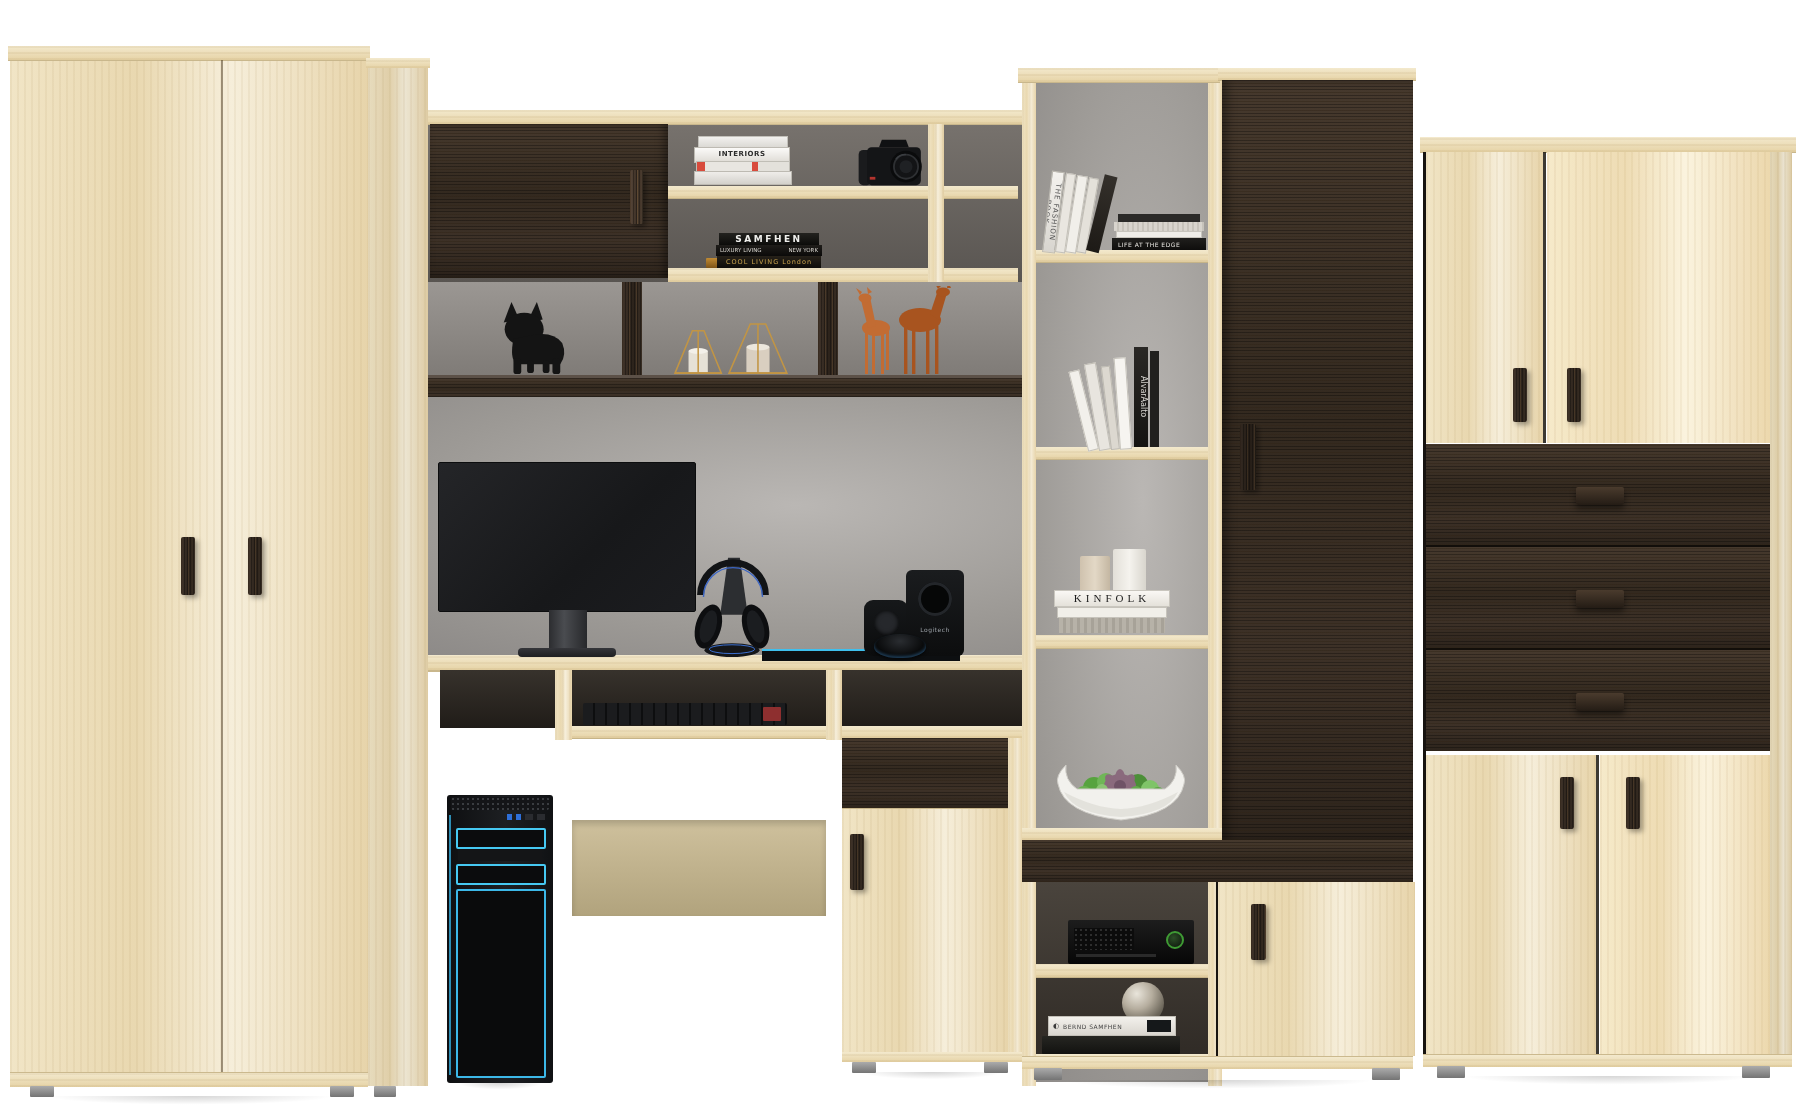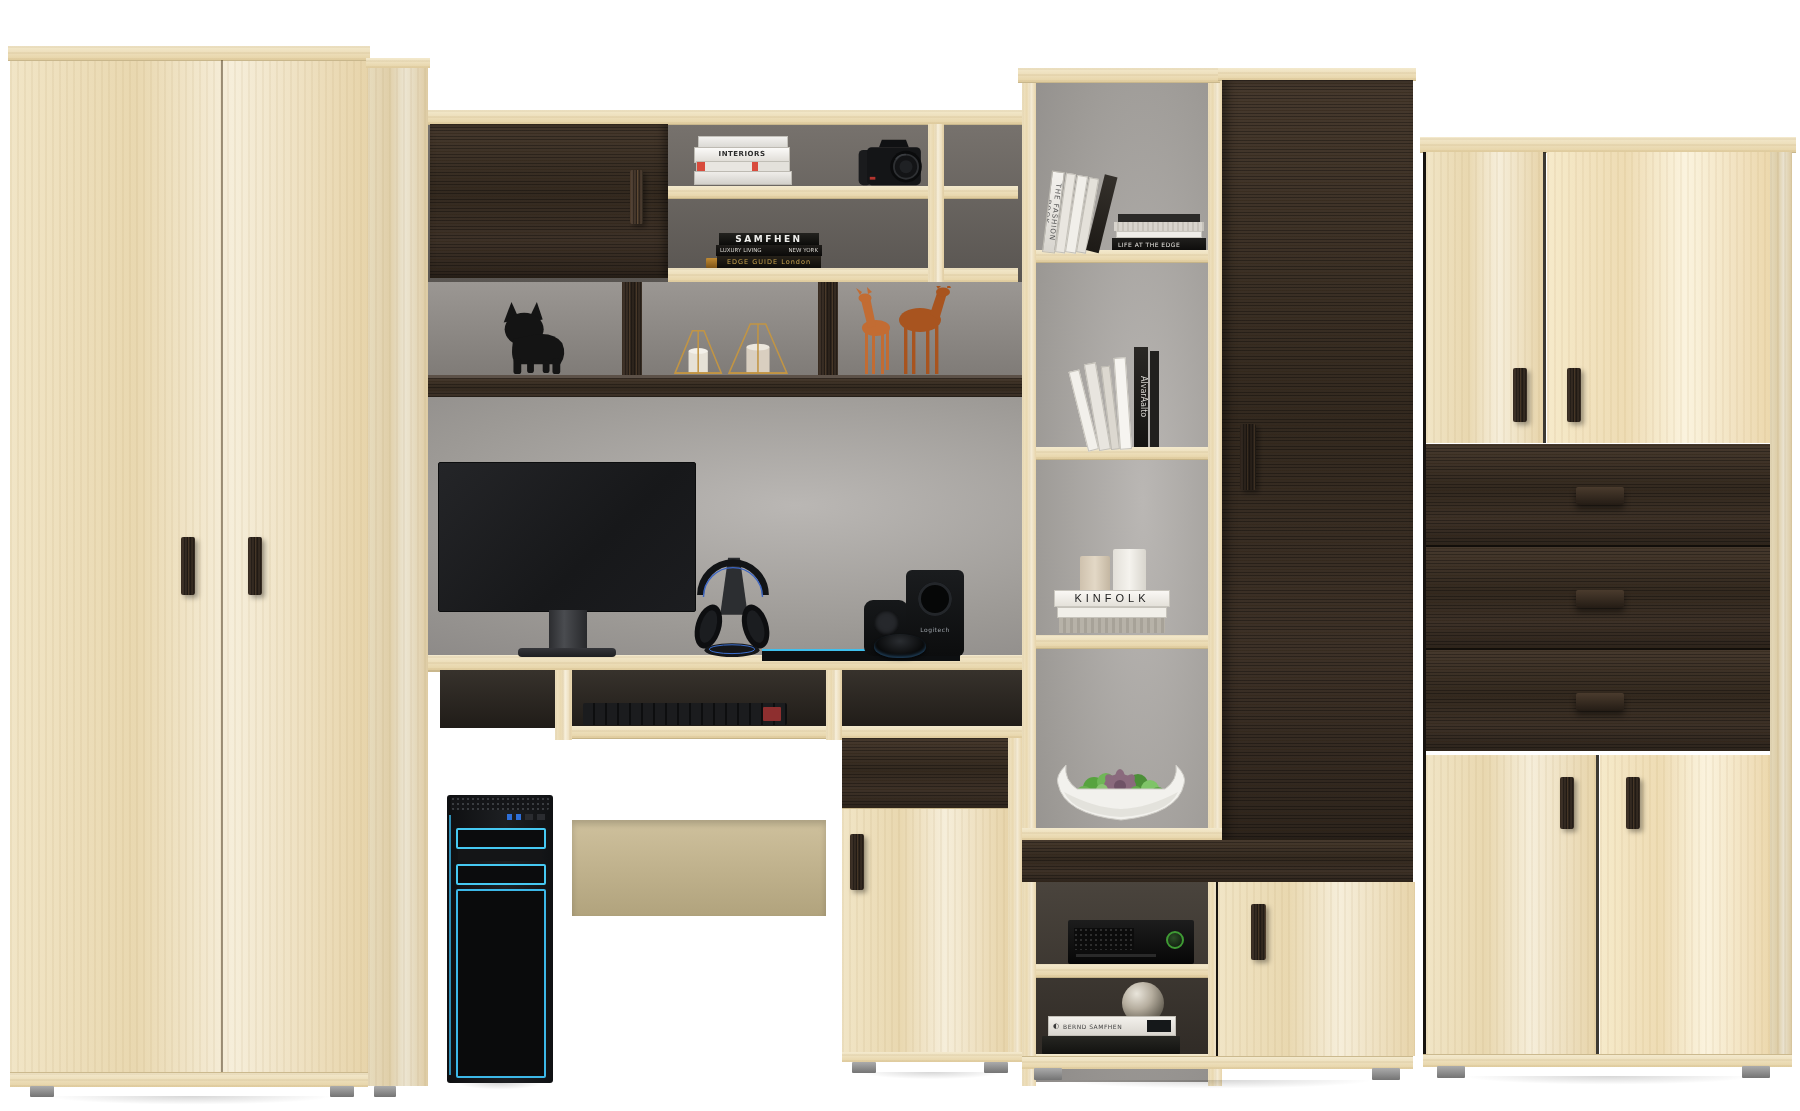--- a/index.html
+++ b/index.html
@@ -85,21 +85,21 @@
     </svg>
   </div>
 
   <div class="abs" style="left:706px;top:258px;width:18px;height:10px;background:linear-gradient(180deg,#c08a33,#7d5317);border-radius:1px"></div>
   <div class="abs" style="left:716px;top:233px;width:106px;height:35px">
     <div class="abs spine" style="left:3px;top:0;width:100px;height:12px;background:linear-gradient(180deg,#23221f,#0c0c0a);color:#efefec;font-size:9px;font-weight:bold;letter-spacing:2.5px;line-height:12px">SAMFHEN</div>
     <div class="abs" style="left:0;top:12px;width:106px;height:11px;background:linear-gradient(180deg,#1f1d1a,#0b0a09);display:flex;justify-content:space-between;padding:0 4px;box-sizing:border-box">
       <span style="font-size:5.5px;color:#d8d6d0;line-height:11px">LUXURY LIVING</span>
       <span style="font-size:5.5px;color:#d8d6d0;line-height:11px">NEW YORK</span>
     </div>
-    <div class="abs spine" style="left:1px;top:23px;width:104px;height:12px;background:linear-gradient(180deg,#262119,#0e0c09);color:#c8a34e;font-size:6.5px;line-height:12px;letter-spacing:1px">EDGE GUIDE London</div>
+    <div class="abs spine" style="left:1px;top:23px;width:104px;height:12px;background:linear-gradient(180deg,#262119,#0e0c09);color:#c8a34e;font-size:6.5px;line-height:12px;letter-spacing:1px">COOL LIVING London</div>
   </div>
 
   <div class="abs bk-mid" style="left:428px;top:282px;width:594px;height:94px"></div>
   <div class="abs wgv" style="left:622px;top:282px;width:20px;height:94px"></div>
   <div class="abs wgv" style="left:818px;top:282px;width:20px;height:94px"></div>
 
   <div class="abs" style="left:492px;top:299px;width:78px;height:78px">
     <svg width="78" height="78" viewBox="0 0 80 78">
       <g fill="#141414">
         <path d="M20 2 L28 20 L12 23 Z"></path>
@@ -262,21 +262,21 @@
     <div class="abs" style="left:13px;top:16px;width:10px;height:86px;background:#e8e5df;border:1px solid #c2bfb7;transform:rotate(-10deg);transform-origin:bottom right"></div>
     <div class="abs" style="left:25px;top:20px;width:7px;height:82px;background:#dcd8d0;border:1px solid #bcb9b1;transform:rotate(-7deg);transform-origin:bottom right"></div>
     <div class="abs" style="left:34px;top:12px;width:10px;height:90px;background:#f6f4f0;border:1px solid #c6c3bb;transform:rotate(-4deg);transform-origin:bottom right"></div>
     <div class="abs vspine" style="left:48px;top:2px;width:14px;height:100px;background:linear-gradient(180deg,#2a2825,#141311);color:#d9d7d2;font-size:8px;letter-spacing:0">AlvarAalto</div>
     <div class="abs" style="left:64px;top:6px;width:9px;height:96px;background:#21201e"></div>
   </div>
 
   <div class="abs" style="left:1080px;top:556px;width:30px;height:36px;background:linear-gradient(90deg,#cfc2ae,#e3d8c6 50%,#c4b7a2);border-radius:2px"></div>
   <div class="abs" style="left:1113px;top:549px;width:33px;height:43px;background:linear-gradient(90deg,#e2dfd8,#f5f3ee 50%,#d8d5cd);border-radius:2px"></div>
   <div class="abs" style="left:1054px;top:590px;width:116px;height:44px">
-    <div class="abs spine" style="left:0;top:0;width:116px;height:17px;background:linear-gradient(180deg,#faf8f4,#e4e1da);border:1px solid #c9c6be;box-sizing:border-box;font-family:Liberation Sans, sans-serif;font-size:11px;letter-spacing:4px;color:#1d1d1d;line-height:15px">KINFOLK</div>
+    <div class="abs spine" style="left:0;top:0;width:116px;height:17px;background:linear-gradient(180deg,#faf8f4,#e4e1da);border:1px solid #c9c6be;box-sizing:border-box;font-family:Liberation Serif, serif;font-size:11px;letter-spacing:4px;color:#1d1d1d;line-height:15px">KINFOLK</div>
     <div class="abs" style="left:3px;top:17px;width:110px;height:11px;background:#f1efe9;border:1px solid #c6c3bb;box-sizing:border-box"></div>
     <div class="abs" style="left:5px;top:28px;width:106px;height:15px;background:repeating-linear-gradient(90deg,#b7b2a8 0 4px,#a7a298 4px 7px)"></div>
   </div>
 
   <div class="abs" style="left:1054px;top:756px;width:134px;height:74px">
     <svg width="134" height="74" viewBox="0 0 134 74">
       <g>
         <circle cx="40" cy="32" r="11" fill="#57a33e"></circle>
           <circle cx="52" cy="26" r="9" fill="#6fb657"></circle>
         <circle cx="84" cy="28" r="10" fill="#4c8f38"></circle>

